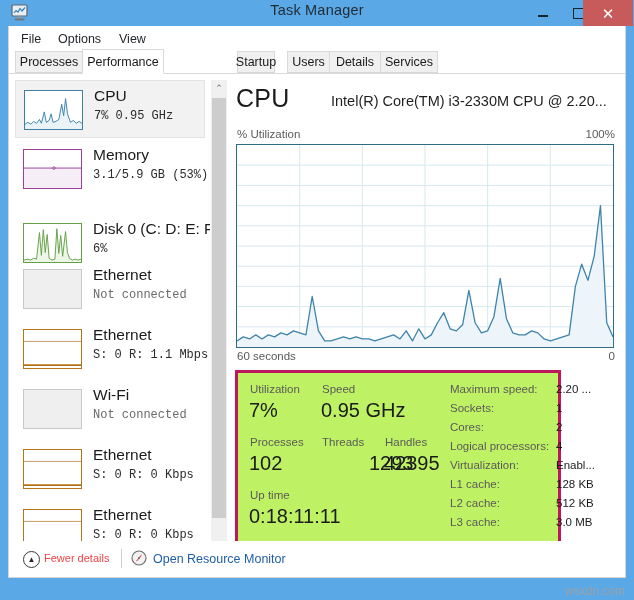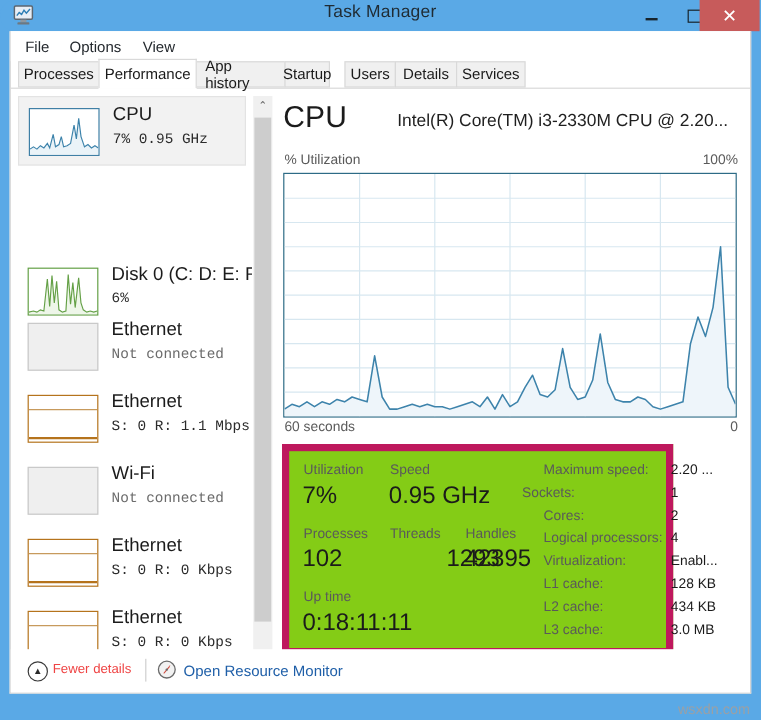--- a/index.html
+++ b/index.html
@@ -195,23 +195,23 @@
   #x-right {
     position: absolute; right: 6px; top: 270px;
     font-size: 11.5px; color: #5a5a5a;
     font-family: "Liberation Sans", sans-serif;
   }
 
   
   #stats {
     position: absolute; left: 4px; top: 290px;
     width: 326px; height: 176px;
-    border: 6px solid #be185d;
-    box-sizing: border-box;
-    background: #84cc16;
+    border: 3px solid #be185d;
+    box-sizing: border-box;
+    background: #bef264;
   }
   .st-label {
     position: absolute; font-size: 11.5px; color: #5a5a5a;
     font-family: "Liberation Sans", sans-serif; white-space: nowrap;
   }
   .st-value {
     position: absolute; font-size: 20px; color: #1b1b1b;
     font-family: "Liberation Sans", sans-serif; white-space: nowrap;
   }
   .spec-label {
@@ -290,37 +290,47 @@
     <div id="menubar">
       <div class="menu-item" id="menu-file">File</div>
       <div class="menu-item" id="menu-options">Options</div>
       <div class="menu-item" id="menu-view">View</div>
     </div>
 
     <div id="tabstrip-line"></div>
     <div id="tabstrip">
         <div class="tab" style="left: 6px; width: 68px;">Processes</div>
         <div class="tab active" style="left: 73px; width: 82px;">Performance</div>
-        <div class="tab" style="left: 154px; width: 75px;">App history</div>
         <div class="tab" style="left: 228px; width: 38px;">Startup</div>
         <div class="tab" style="left: 278px; width: 43px;">Users</div>
         <div class="tab" style="left: 320px; width: 52px;">Details</div>
         <div class="tab" style="left: 371px; width: 58px;">Services</div>
       </div>
 
     <div id="sidebar">
         <div class="side-item selected" style="top: 0px;">
           <div class="thumb cpu">
             <svg viewBox="0 0 59 40" preserveAspectRatio="none">
               <polygon points="0,40 0,35 3,33 6,35 9,32 12,34 15,30 17,34 20,22 22,33 25,31 27,24 29,33 32,32 35,30 38,14 40,26 42,8 44,24 47,33 50,31 53,34 56,32 59,34 59,40" fill="#eaf3f8"></polygon>
               <polyline points="0,35 3,33 6,35 9,32 12,34 15,30 17,34 20,22 22,33 25,31 27,24 29,33 32,32 35,30 38,14 40,26 42,8 44,24 47,33 50,31 53,34 56,32 59,34" fill="none" stroke="#3d83ab" stroke-width="1"></polyline>
             </svg>
           </div>
           <div class="side-title">CPU</div>
           <div class="side-sub">7%  0.95 GHz</div>
+        </div>
+        <div class="side-item" style="top: 60px;">
+          <div class="thumb mem">
+            <svg viewBox="0 0 59 40" preserveAspectRatio="none">
+              <rect x="0" y="19" width="59" height="21" fill="#f6eef6"></rect>
+              <line x1="0" y1="19" x2="59" y2="19" stroke="#9b3f9b" stroke-width="1"></line>
+              <circle cx="31" cy="19" r="1.4" fill="none" stroke="#9b3f9b" stroke-width=".8"></circle>
+            </svg>
+          </div>
+          <div class="side-title">Memory</div>
+          <div class="side-sub">3.1/5.9 GB (53%)</div>
         </div>
         <div class="side-item" style="top: 120px; margin-top: 14px;">
           <div class="thumb disk">
             <svg viewBox="0 0 59 40" preserveAspectRatio="none">
               <polygon points="0,40 0,38 4,37 7,38 10,36 13,37 16,9 18,33 20,6 22,30 24,11 26,36 29,38 32,37 34,5 36,31 38,12 40,34 43,8 45,30 47,36 50,38 53,37 56,38 59,37 59,40" fill="#eef6e9"></polygon>
               <polyline points="0,38 4,37 7,38 10,36 13,37 16,9 18,33 20,6 22,30 24,11 26,36 29,38 32,37 34,5 36,31 38,12 40,34 43,8 45,30 47,36 50,38 53,37 56,38 59,37" fill="none" stroke="#64a046" stroke-width="1"></polyline>
             </svg>
           </div>
           <div class="side-title">Disk 0 (C: D: E: F</div>
           <div class="side-sub">6%</div>
@@ -415,32 +425,32 @@
         <div class="st-value" style="left:83px; top:79px;margin-left:48px;">1293</div>
         <div class="st-label" style="left:147px; top:63px;">Handles</div>
         <div class="st-value" style="left:146px; top:79px;">42395</div>
 
         <div class="st-label" style="left:12px; top:116px;">Up time</div>
         <div class="st-value" style="left:11px; top:132px;text-align:right;">0:18:11:11</div>
 
         <div id="specs">
             <div class="spec-label" style="left: 212px; top: 10px; position: absolute;">Maximum speed:</div>
             <div class="spec-value" style="left: 318px; top: 10px; position: absolute;">2.20 ...</div>
-            <div class="spec-label" style="left: 194px; top: 29px; position: absolute; text-align: center;">Sockets:</div>
+            <div class="spec-label" style="left: 212px; top: 29px; position: absolute; text-align: center;">Sockets:</div>
             <div class="spec-value" style="left: 318px; top: 29px; position: absolute;">1</div>
             <div class="spec-label" style="left: 212px; top: 48px; position: absolute;">Cores:</div>
             <div class="spec-value" style="left: 318px; top: 48px; position: absolute;">2</div>
             <div class="spec-label" style="left: 212px; top: 67px; position: absolute;">Logical processors:</div>
             <div class="spec-value" style="left: 318px; top: 67px; position: absolute;">4</div>
             <div class="spec-label" style="left: 212px; top: 86px; position: absolute;">Virtualization:</div>
             <div class="spec-value" style="left: 318px; top: 86px; position: absolute;">Enabl...</div>
             <div class="spec-label" style="left: 212px; top: 105px; position: absolute;">L1 cache:</div>
             <div class="spec-value" style="left: 318px; top: 105px; position: absolute;">128 KB</div>
             <div class="spec-label" style="left: 212px; top: 124px; position: absolute;">L2 cache:</div>
-            <div class="spec-value" style="left: 318px; top: 124px; position: absolute;">434 KB</div>
+            <div class="spec-value" style="left: 318px; top: 124px; position: absolute;">512 KB</div>
             <div class="spec-label" style="left: 212px; top: 143px; position: absolute;">L3 cache:</div>
             <div class="spec-value" style="left: 318px; top: 143px; position: absolute;">3.0 MB</div>
           </div>
       </div>
     </div>
 
     <div id="statusbar">
       <div id="fewer-icon">▲</div>
       <div id="fewer-text">Fewer details</div>
       <div id="sep"></div>

